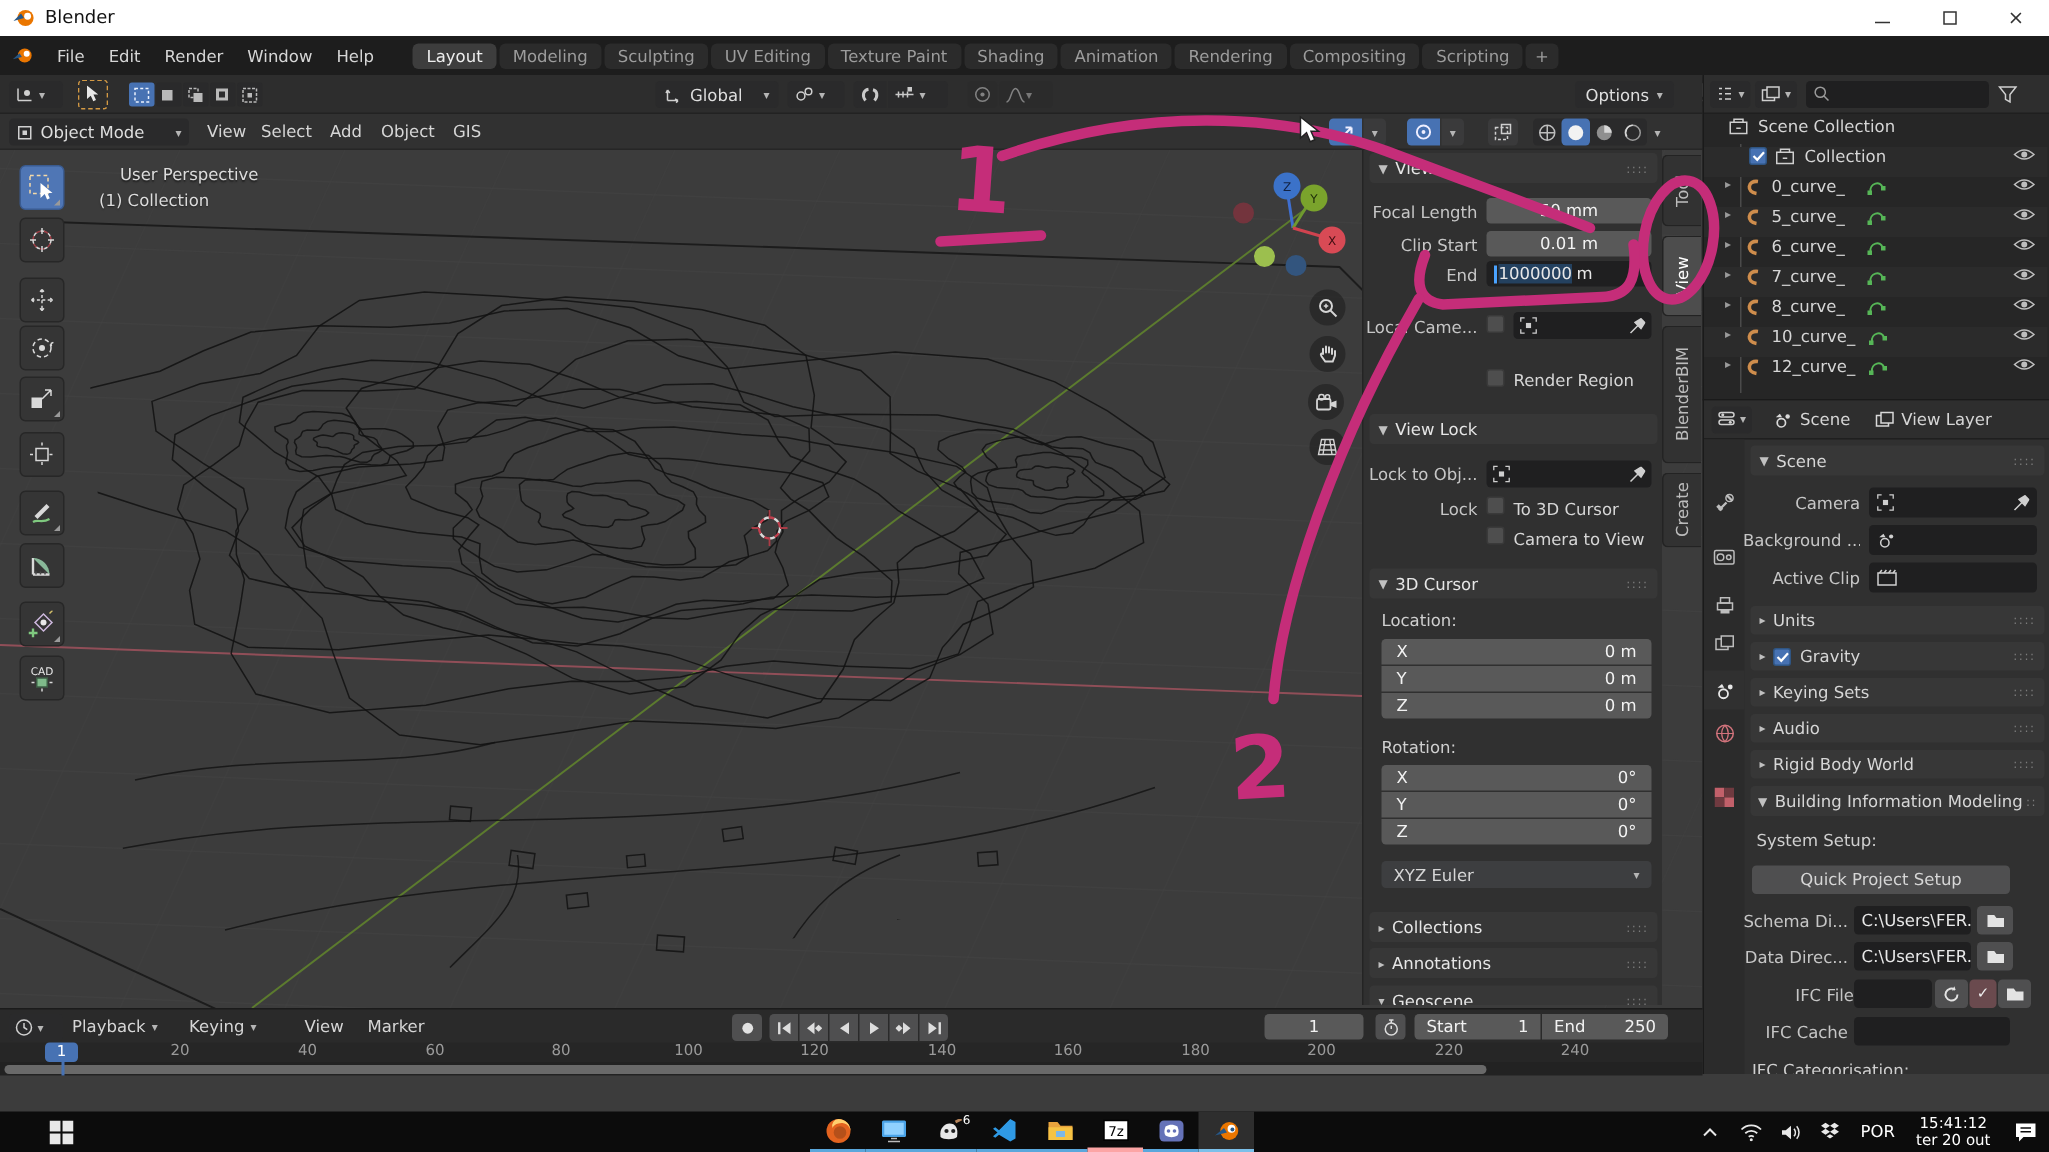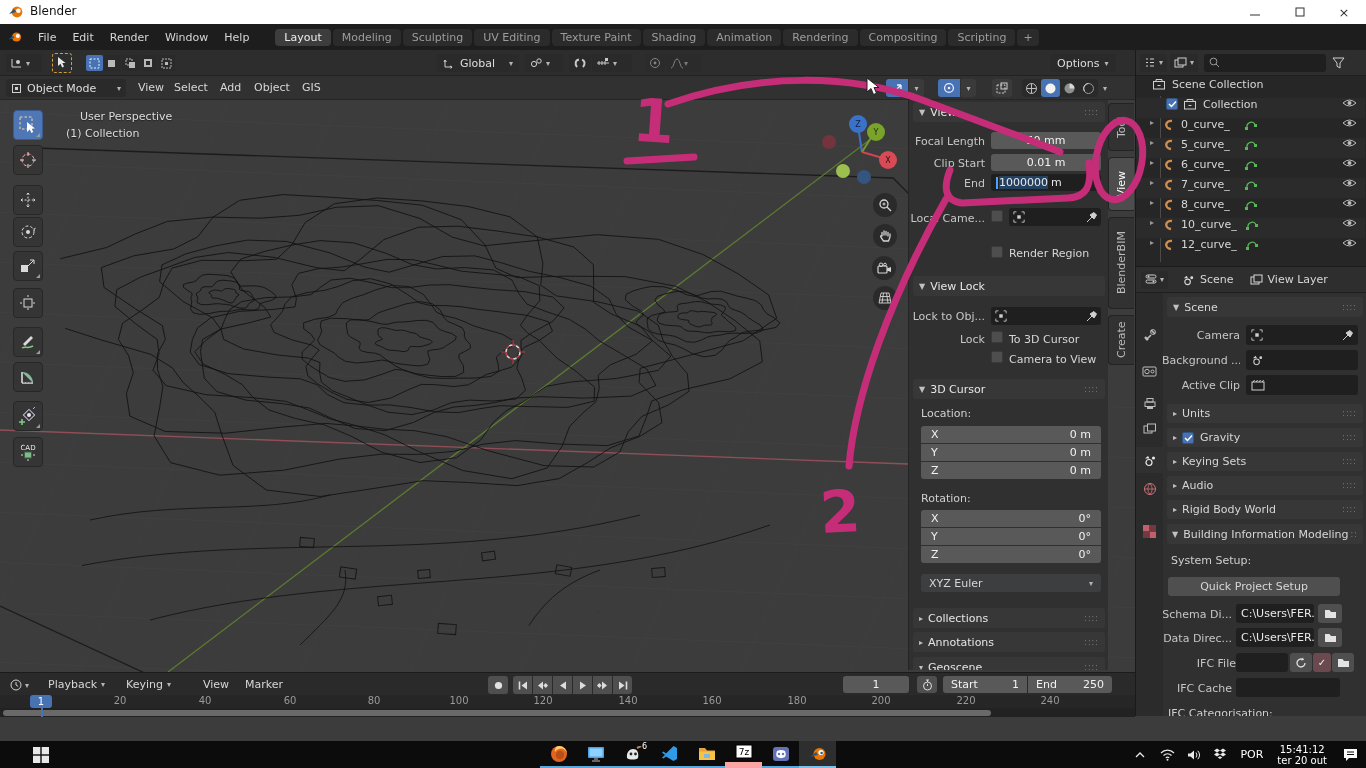--- a/index.html
+++ b/index.html
@@ -1083,21 +1083,21 @@
             <path d="M12.5 1 L5 8.5 L2.5 6.5 L1 7.5 L4 10 L1 12.5 L2.5 13.5 L5 11.5 L12.5 16 L16 14 V3Z" fill="#2f9ae5"></path>
           </svg>
         </div>
       <div class="fc" style="width:37px;height:27px;border-bottom:2px solid #5aa7dc">
           <svg width="18" height="15" viewBox="0 0 18 15">
             <path d="M1 2 H7 L9 4.5 H17 V14 H1Z" fill="#e8a33d"></path>
             <path d="M1 5.5 H17 V14 H1Z" fill="#f6c344"></path>
             <rect x="6" y="8" width="6" height="4" fill="#7db8e8"></rect>
           </svg>
         </div>
-      <div class="fc" style="width:37px;height:27px;border-bottom:6px solid #fca5a5">
+      <div class="fc" style="width:37px;height:27px;border-bottom:3px solid #fca5a5">
           <svg width="18" height="15" viewBox="0 0 18 15">
             <rect x="1" y="1" width="16" height="13" fill="#fff" stroke="#000"></rect>
             <text x="9" y="11" font-size="9" text-anchor="middle" font-family="DejaVu Sans" fill="#000">7z</text>
           </svg>
         </div>
       <div class="fc" style="width:37px;height:27px;border-bottom:2px solid #5aa7dc">
           <svg width="18" height="16" viewBox="0 0 18 16">
             <rect x="1" y="1" width="16" height="14" rx="3" fill="#6572b8"></rect>
             <path d="M5 5 C8 3.5 10 3.5 13 5 C14 7.5 14 9.5 13 11 C10 12.5 8 12.5 5 11 C4 9.5 4 7.5 5 5Z" fill="#fff"></path>
             <circle cx="7" cy="8" r="1.2" fill="#6572b8"></circle>

